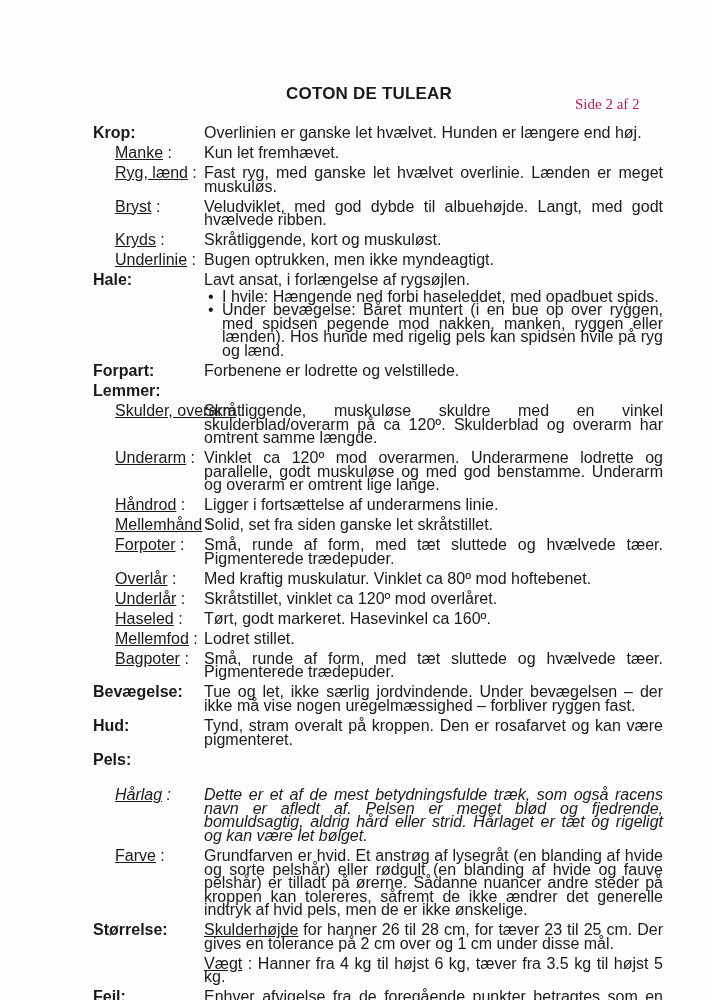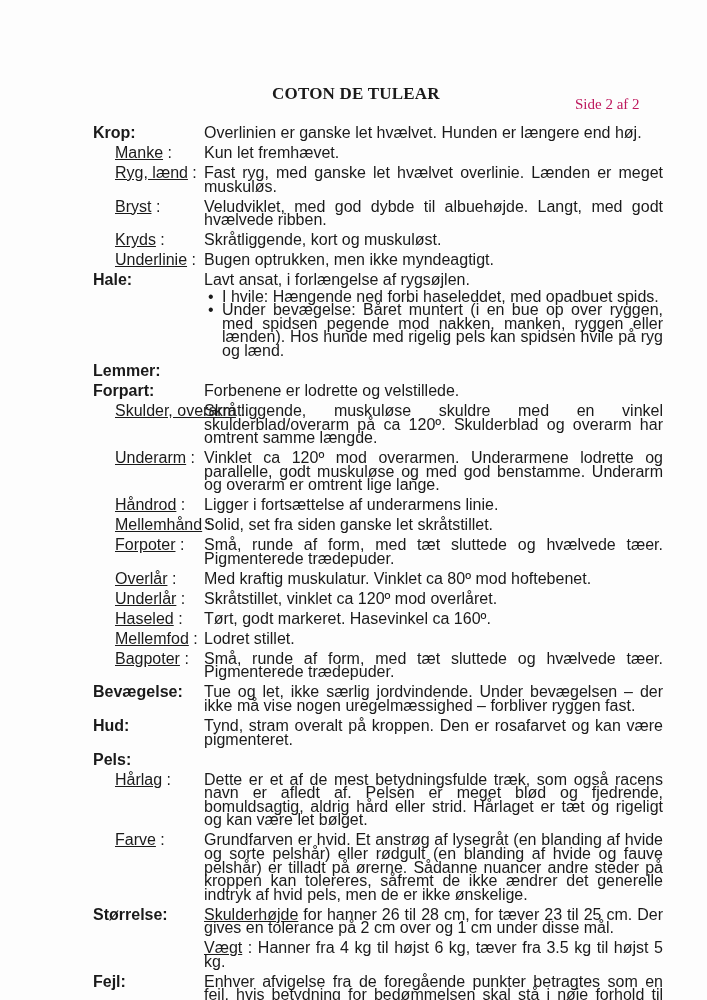--- a/index.html
+++ b/index.html
@@ -1,19 +1,19 @@
 <!DOCTYPE html>
 <html><head>
 <meta charset="utf-8">
 <style>
   html, body { margin: 0; padding: 0; background: #ffffff; }
   body { width: 707px; height: 1000px; position: relative; overflow: hidden;
          font-family: "Liberation Sans", sans-serif; color: #1a1a1a; }
   .page { position: absolute; left: 0; top: 0; width: 707px; height: 1000px; background: #fdfdfd; }
-  .header-title { position: absolute; left: 272px; top: 84px; font-family: Liberation Serif, serif;
+  .header-title { position: absolute; left: 286px; top: 84px; font-family: Liberation Sans, sans-serif;
                   font-weight: bold; font-size: 17px; letter-spacing: 0.2px; color: #1a1a1a; }
   .header-page { position: absolute; left: 575px; top: 96px; font-family: "Liberation Serif", serif;
                  font-size: 15px; color: #be185d; }
   .content { position: absolute; left: 93px; top: 126px; width: 570px; font-size: 16px; line-height: 13.6px; }
   .row { display: flex; margin-bottom: 6.4px; }
   .lbl { width: 111px; flex: 0 0 111px; }
   .lbl.main { font-weight: bold; }
   .lbl.sub { padding-left: 22px; width: 89px; flex: 0 0 89px; white-space: nowrap; }
   .lbl.sub .u { text-decoration: underline; }
   .txt { flex: 1; text-align: justify; }
@@ -61,27 +61,27 @@
       <div class="txt">
         <div>Lavt ansat, i forlængelse af rygsøjlen.</div>
         <ul class="bul">
           <li>I hvile: Hængende ned forbi haseleddet, med opadbuet spids.</li>
           <li>Under bevægelse: Båret muntert (i en bue op over ryggen, med spidsen pegende mod nakken, manken, ryggen eller lænden). Hos hunde med rigelig pels kan spidsen hvile på ryg og lænd.</li>
         </ul>
       </div>
     </div>
 
     <div class="row">
-      <div class="lbl main">Lemmer:</div>
-      <div class="txt"></div>
+      <div class="lbl main">Forpart:</div>
+      <div class="txt">Forbenene er lodrette og velstillede.</div>
     </div>
 
     <div class="row">
-      <div class="lbl main">Forpart:</div>
-      <div class="txt">Forbenene er lodrette og velstillede.</div>
+      <div class="lbl main">Lemmer:</div>
+      <div class="txt"></div>
     </div>
     <div class="row">
       <div class="lbl sub"><span class="u">Skulder, overarm</span><span> :</span></div>
       <div class="txt">Skråtliggende, muskuløse skuldre med en vinkel skulderblad/overarm på ca 120º. Skulderblad og overarm har omtrent samme længde.</div>
     </div>
     <div class="row">
       <div class="lbl sub"><span class="u">Underarm</span><span> :</span></div>
       <div class="txt">Vinklet ca 120º mod overarmen. Underarmene lodrette og parallelle, godt muskuløse og med god benstamme. Underarm og overarm er omtrent lige lange.</div>
     </div>
     <div class="row">
@@ -125,21 +125,21 @@
 
     <div class="row">
       <div class="lbl main">Hud:</div>
       <div class="txt">Tynd, stram overalt på kroppen. Den er rosafarvet og kan være pigmenteret.</div>
     </div>
 
     <div class="row">
       <div class="lbl main">Pels:</div>
       <div class="txt"></div>
     </div>
-    <div class="row" style="margin-top:6px;">
+    <div class="row" style="margin-top:22px;font-style:italic;">
       <div class="lbl sub"><span class="u">Hårlag</span><span> :</span></div>
       <div class="txt">Dette er et af de mest betydningsfulde træk, som også racens navn er afledt af. Pelsen er meget blød og fjedrende, bomuldsagtig, aldrig hård eller strid. Hårlaget er tæt og rigeligt og kan være let bølget.</div>
     </div>
     <div class="row">
       <div class="lbl sub"><span class="u">Farve</span><span> :</span></div>
       <div class="txt">Grundfarven er hvid. Et anstrøg af lysegråt (en blanding af hvide og sorte pelshår) eller rødgult (en blanding af hvide og fauve pelshår) er tilladt på ørerne. Sådanne nuancer andre steder på kroppen kan tolereres, såfremt de ikke ændrer det generelle indtryk af hvid pels, men de er ikke ønskelige.</div>
     </div>
 
     <div class="row">
       <div class="lbl main">Størrelse:</div>

